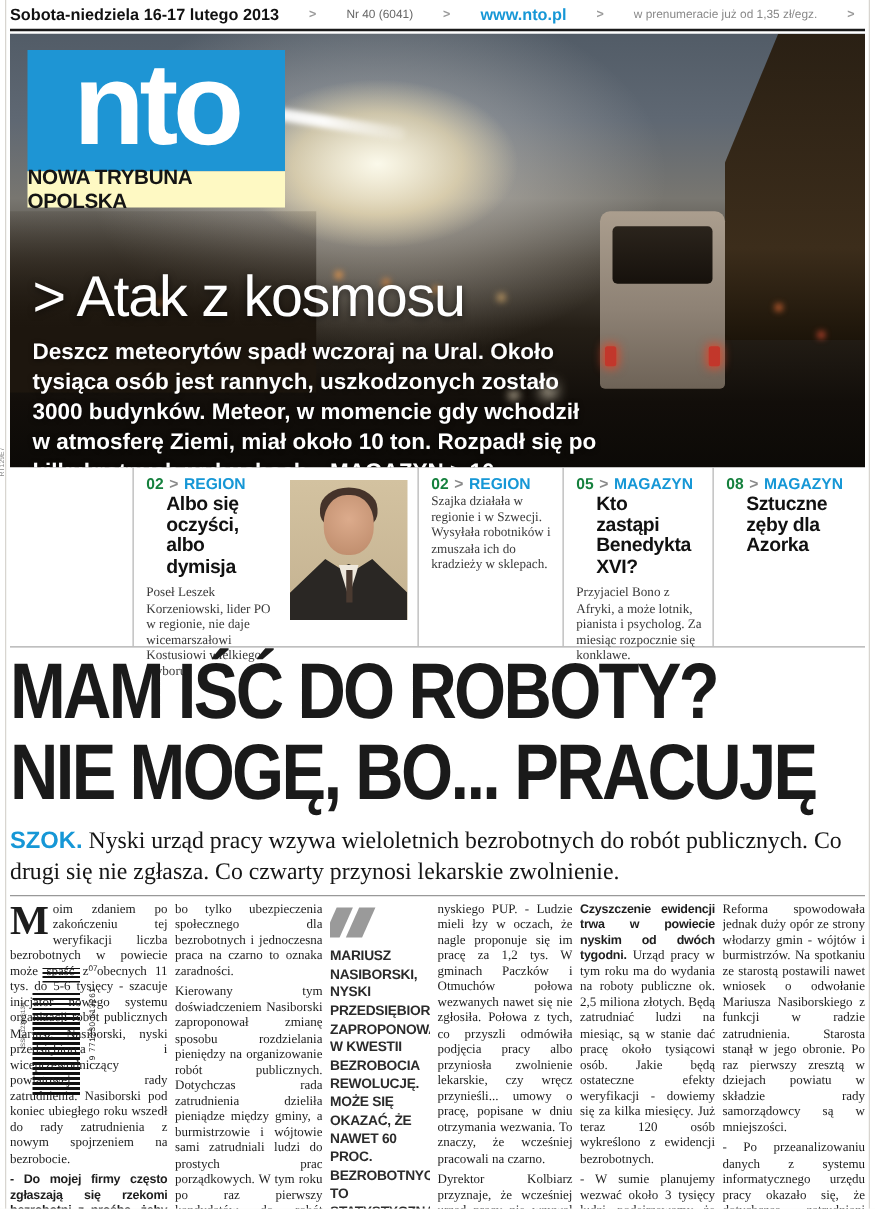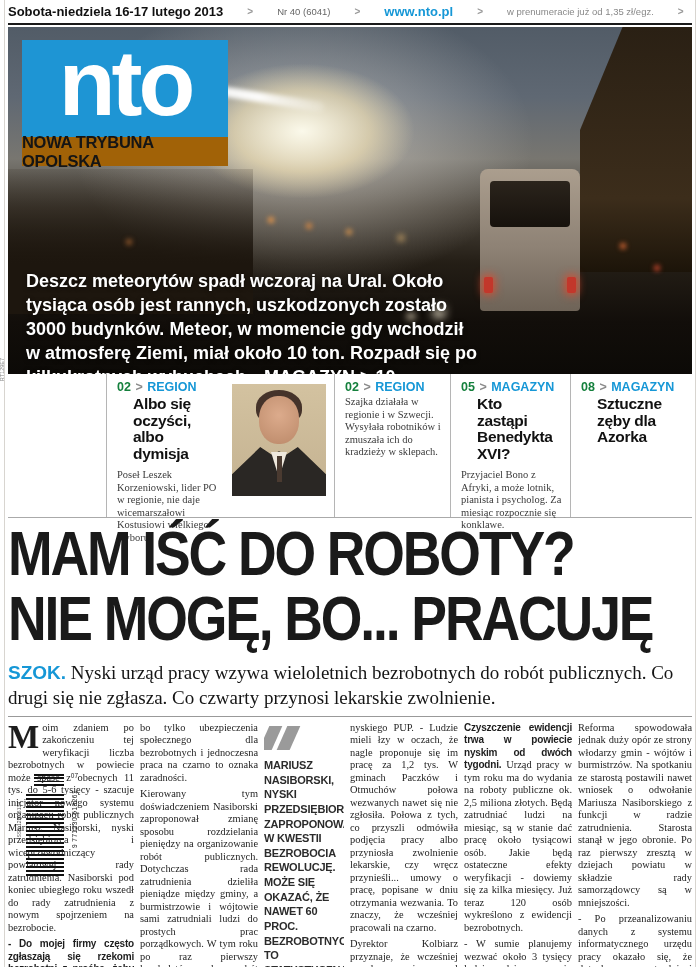--- a/index.html
+++ b/index.html
@@ -43,21 +43,21 @@
       614px 30px 5px 2px rgba(255,120,60,.8), 648px 52px 5px 2px rgba(255,90,60,.75),
       120px 26px 5px 2px rgba(255,150,70,.5); }
   .hero-headline { position:absolute; left:18px; top:183px; color:#fff; font-size:46px; font-weight:normal; letter-spacing:-1px; text-shadow:0 1px 6px rgba(0,0,0,.55); }
   .hero-deck { position:absolute; left:18px; top:242px; width:455px; color:#fff; font-size:18px; font-weight:bold; line-height:1.34; text-shadow:0 1px 4px rgba(0,0,0,.6); }
   .hero-ref { font-weight:bold; margin-left:8px; }
 
   
   .masthead { position:absolute; left:22px; top:40px; width:206px; }
   .logo-box { height:97px; background:#1e95d4; display:flex; align-items:center; justify-content:center; }
   .logo-text { color:#fff; font-size:93px; font-weight:bold; letter-spacing:-4px; line-height:.78; margin-top:-10px; }
-  .tagline { height:29px; background:#a16207; display:flex; align-items:center; justify-content:center; font-size:16.5px; font-weight:bold; color:#151515; letter-spacing:-0.3px; }
+  .tagline { height:29px; background:#fef9c3; display:flex; align-items:center; justify-content:center; font-size:16.5px; font-weight:bold; color:#151515; letter-spacing:-0.3px; }
 
   
   .edition-code { position:absolute; left:-1px; top:358px; writing-mode:vertical-rl; transform:rotate(180deg); font-size:5.5px; color:#888; }
   .barcode { position:absolute; left:18px; top:398px; width:46px; height:104px; }
   .bc-addon { position:absolute; left:8px; top:0; width:30px; height:14px;
     background:repeating-linear-gradient(0deg,#111 0 1.5px,#fff 1.5px 3.5px); }
   .bc-main { position:absolute; left:0; top:22px; width:38px; height:82px;
     background:repeating-linear-gradient(0deg,#111 0 2px,#fff 2px 4px); }
   .bc-digits { position:absolute; right:-6px; top:18px; writing-mode:vertical-rl; transform:rotate(180deg); font-size:6.5px; color:#222; letter-spacing:.5px; }
   .bc-addon-num { position:absolute; right:-6px; top:0; font-size:6.5px; color:#222; }
@@ -122,20 +122,21 @@
 <div class="hero">
   <div class="trail"></div>
   <div class="bldg-left"></div>
   <div class="bldg-right"></div>
   <div class="van">
     <div class="van-window"></div>
     <div class="van-light-l"></div>
     <div class="van-light-r"></div>
   </div>
   <div class="glow-dots"></div>
+  <div class="hero-headline">&gt; Atak z kosmosu</div>
   <div class="hero-deck">
     <span>Deszcz meteorytów spadł wczoraj na Ural. Około tysiąca osób jest rannych, uszkodzonych zostało 3000 budynków. Meteor, w momencie gdy wchodził w atmosferę Ziemi, miał około 10 ton. Rozpadł się po kilkukrotnych wybuchach.</span>
     <span class="hero-ref">MAGAZYN &gt; 10</span>
   </div>
 </div>
 
 <div class="masthead">
   <div class="logo-box">
     <span class="logo-text">nto</span>
   </div>

